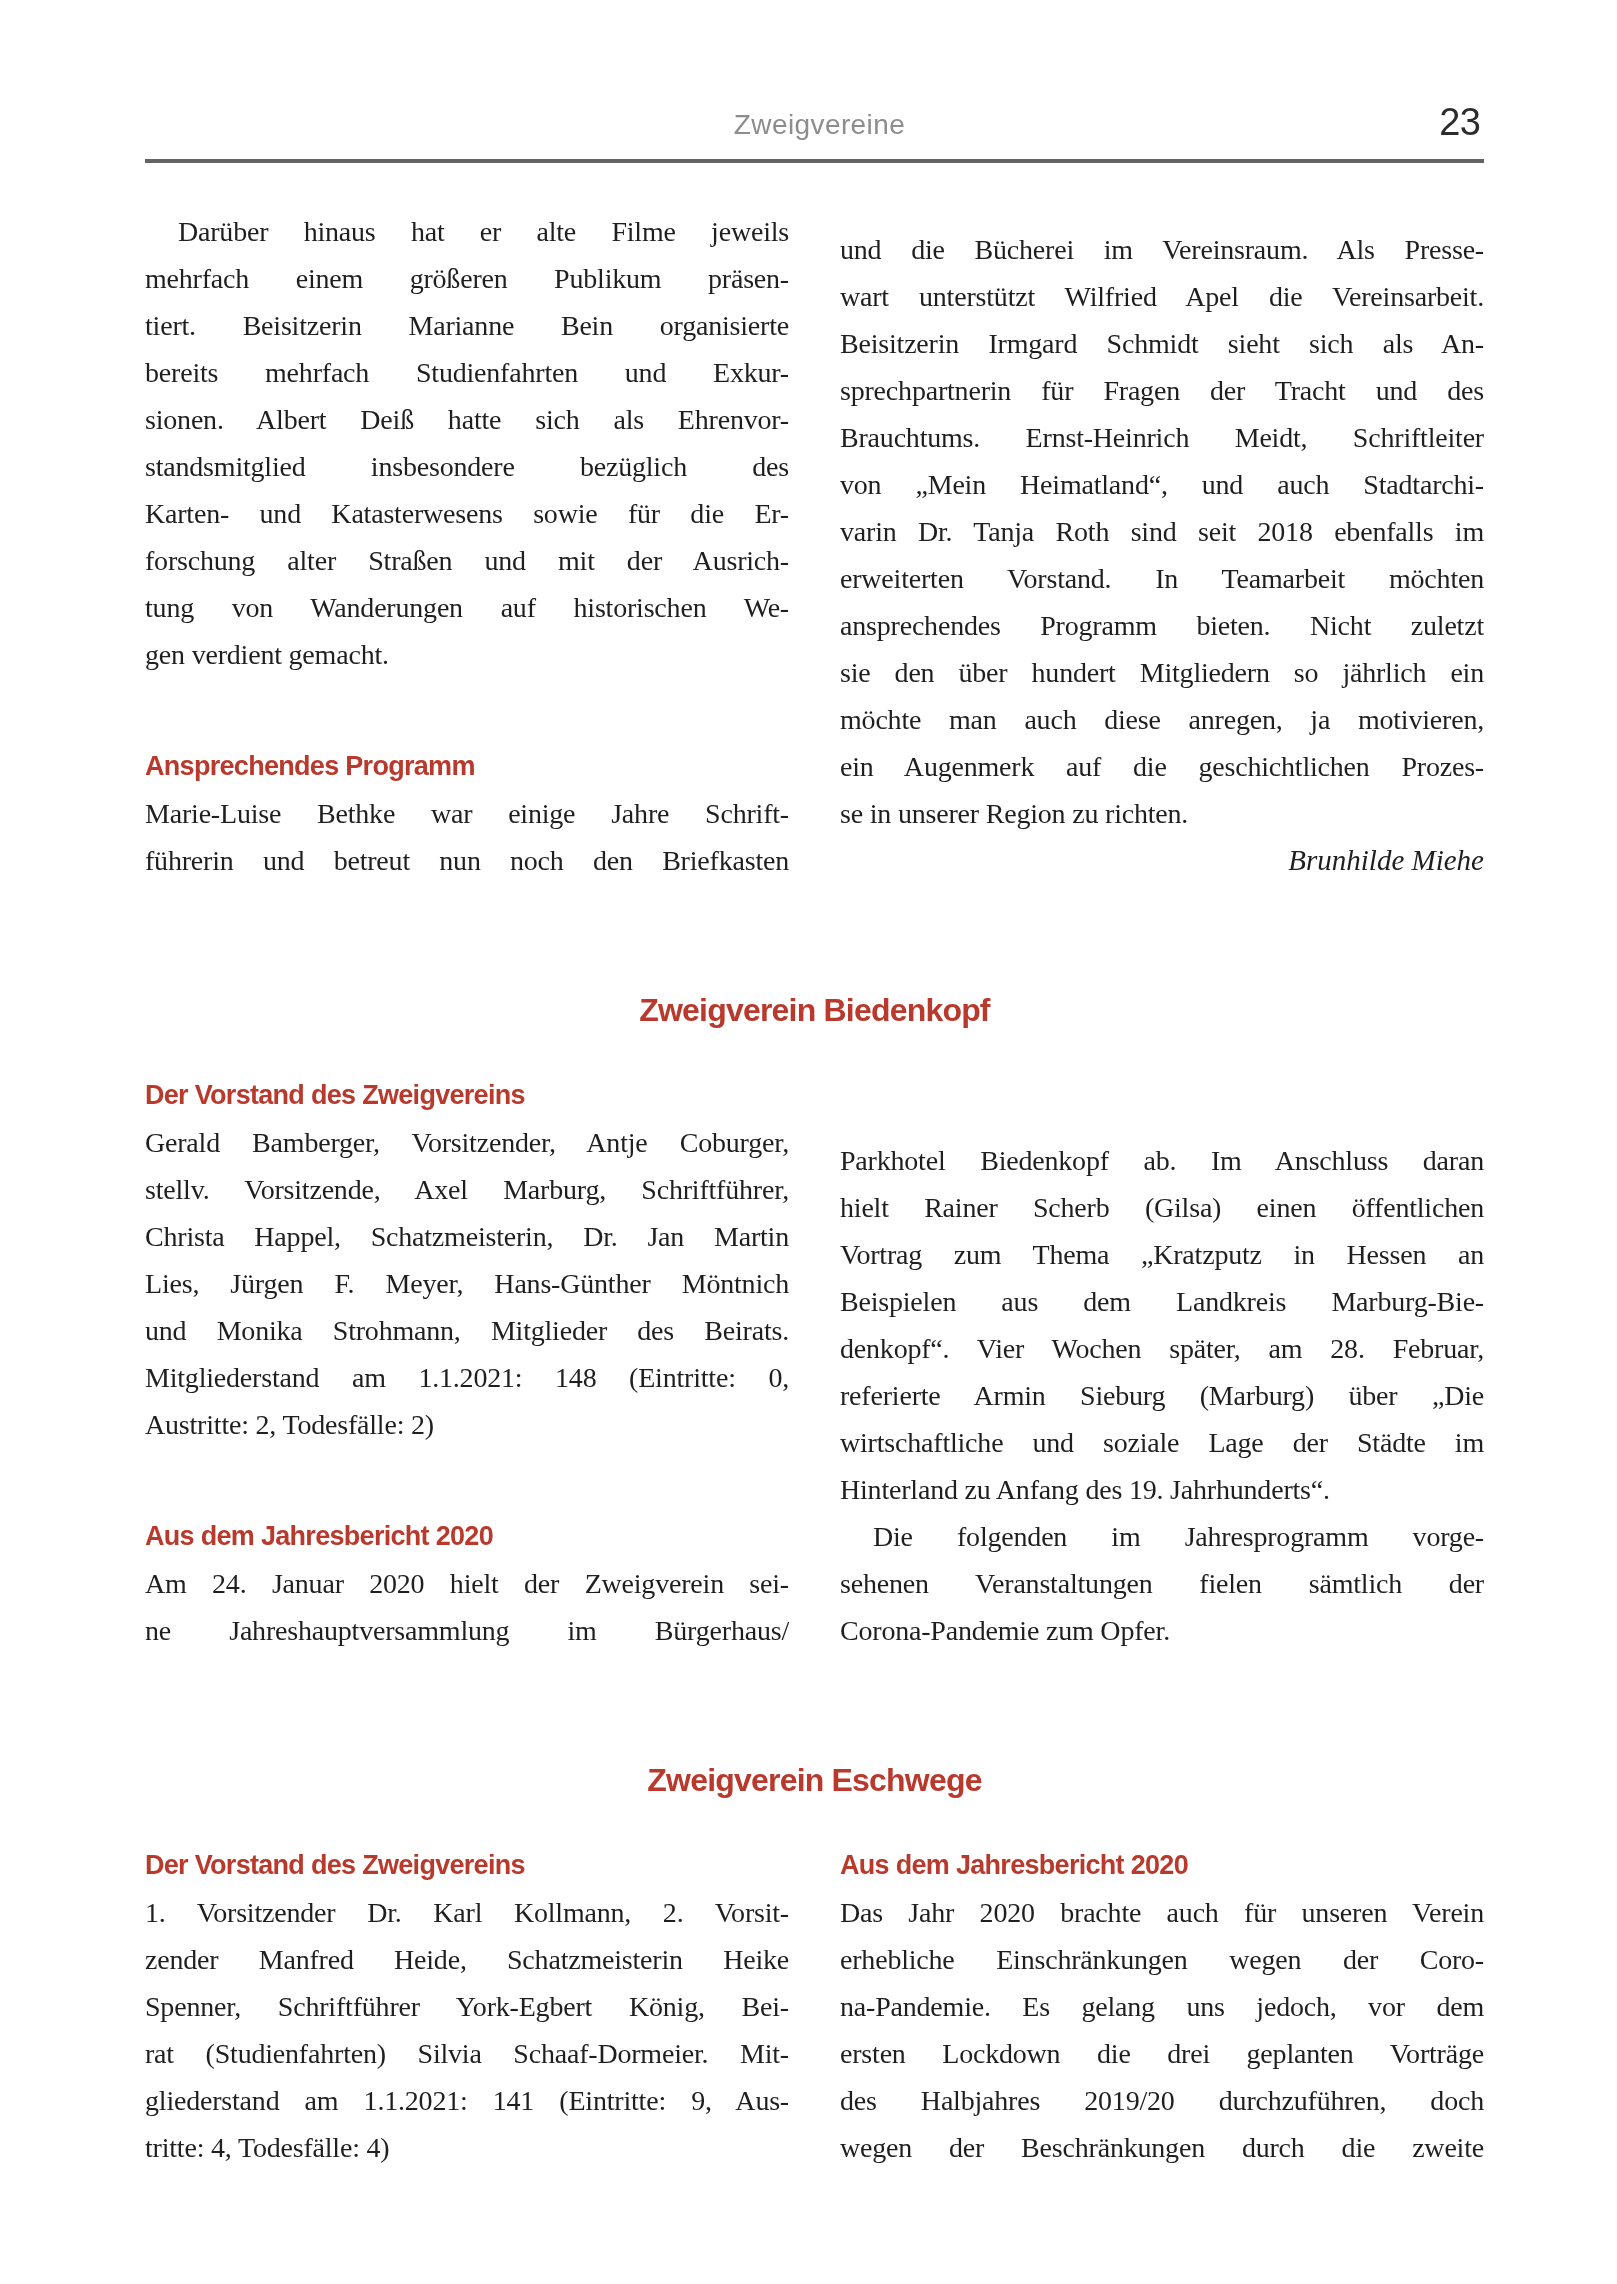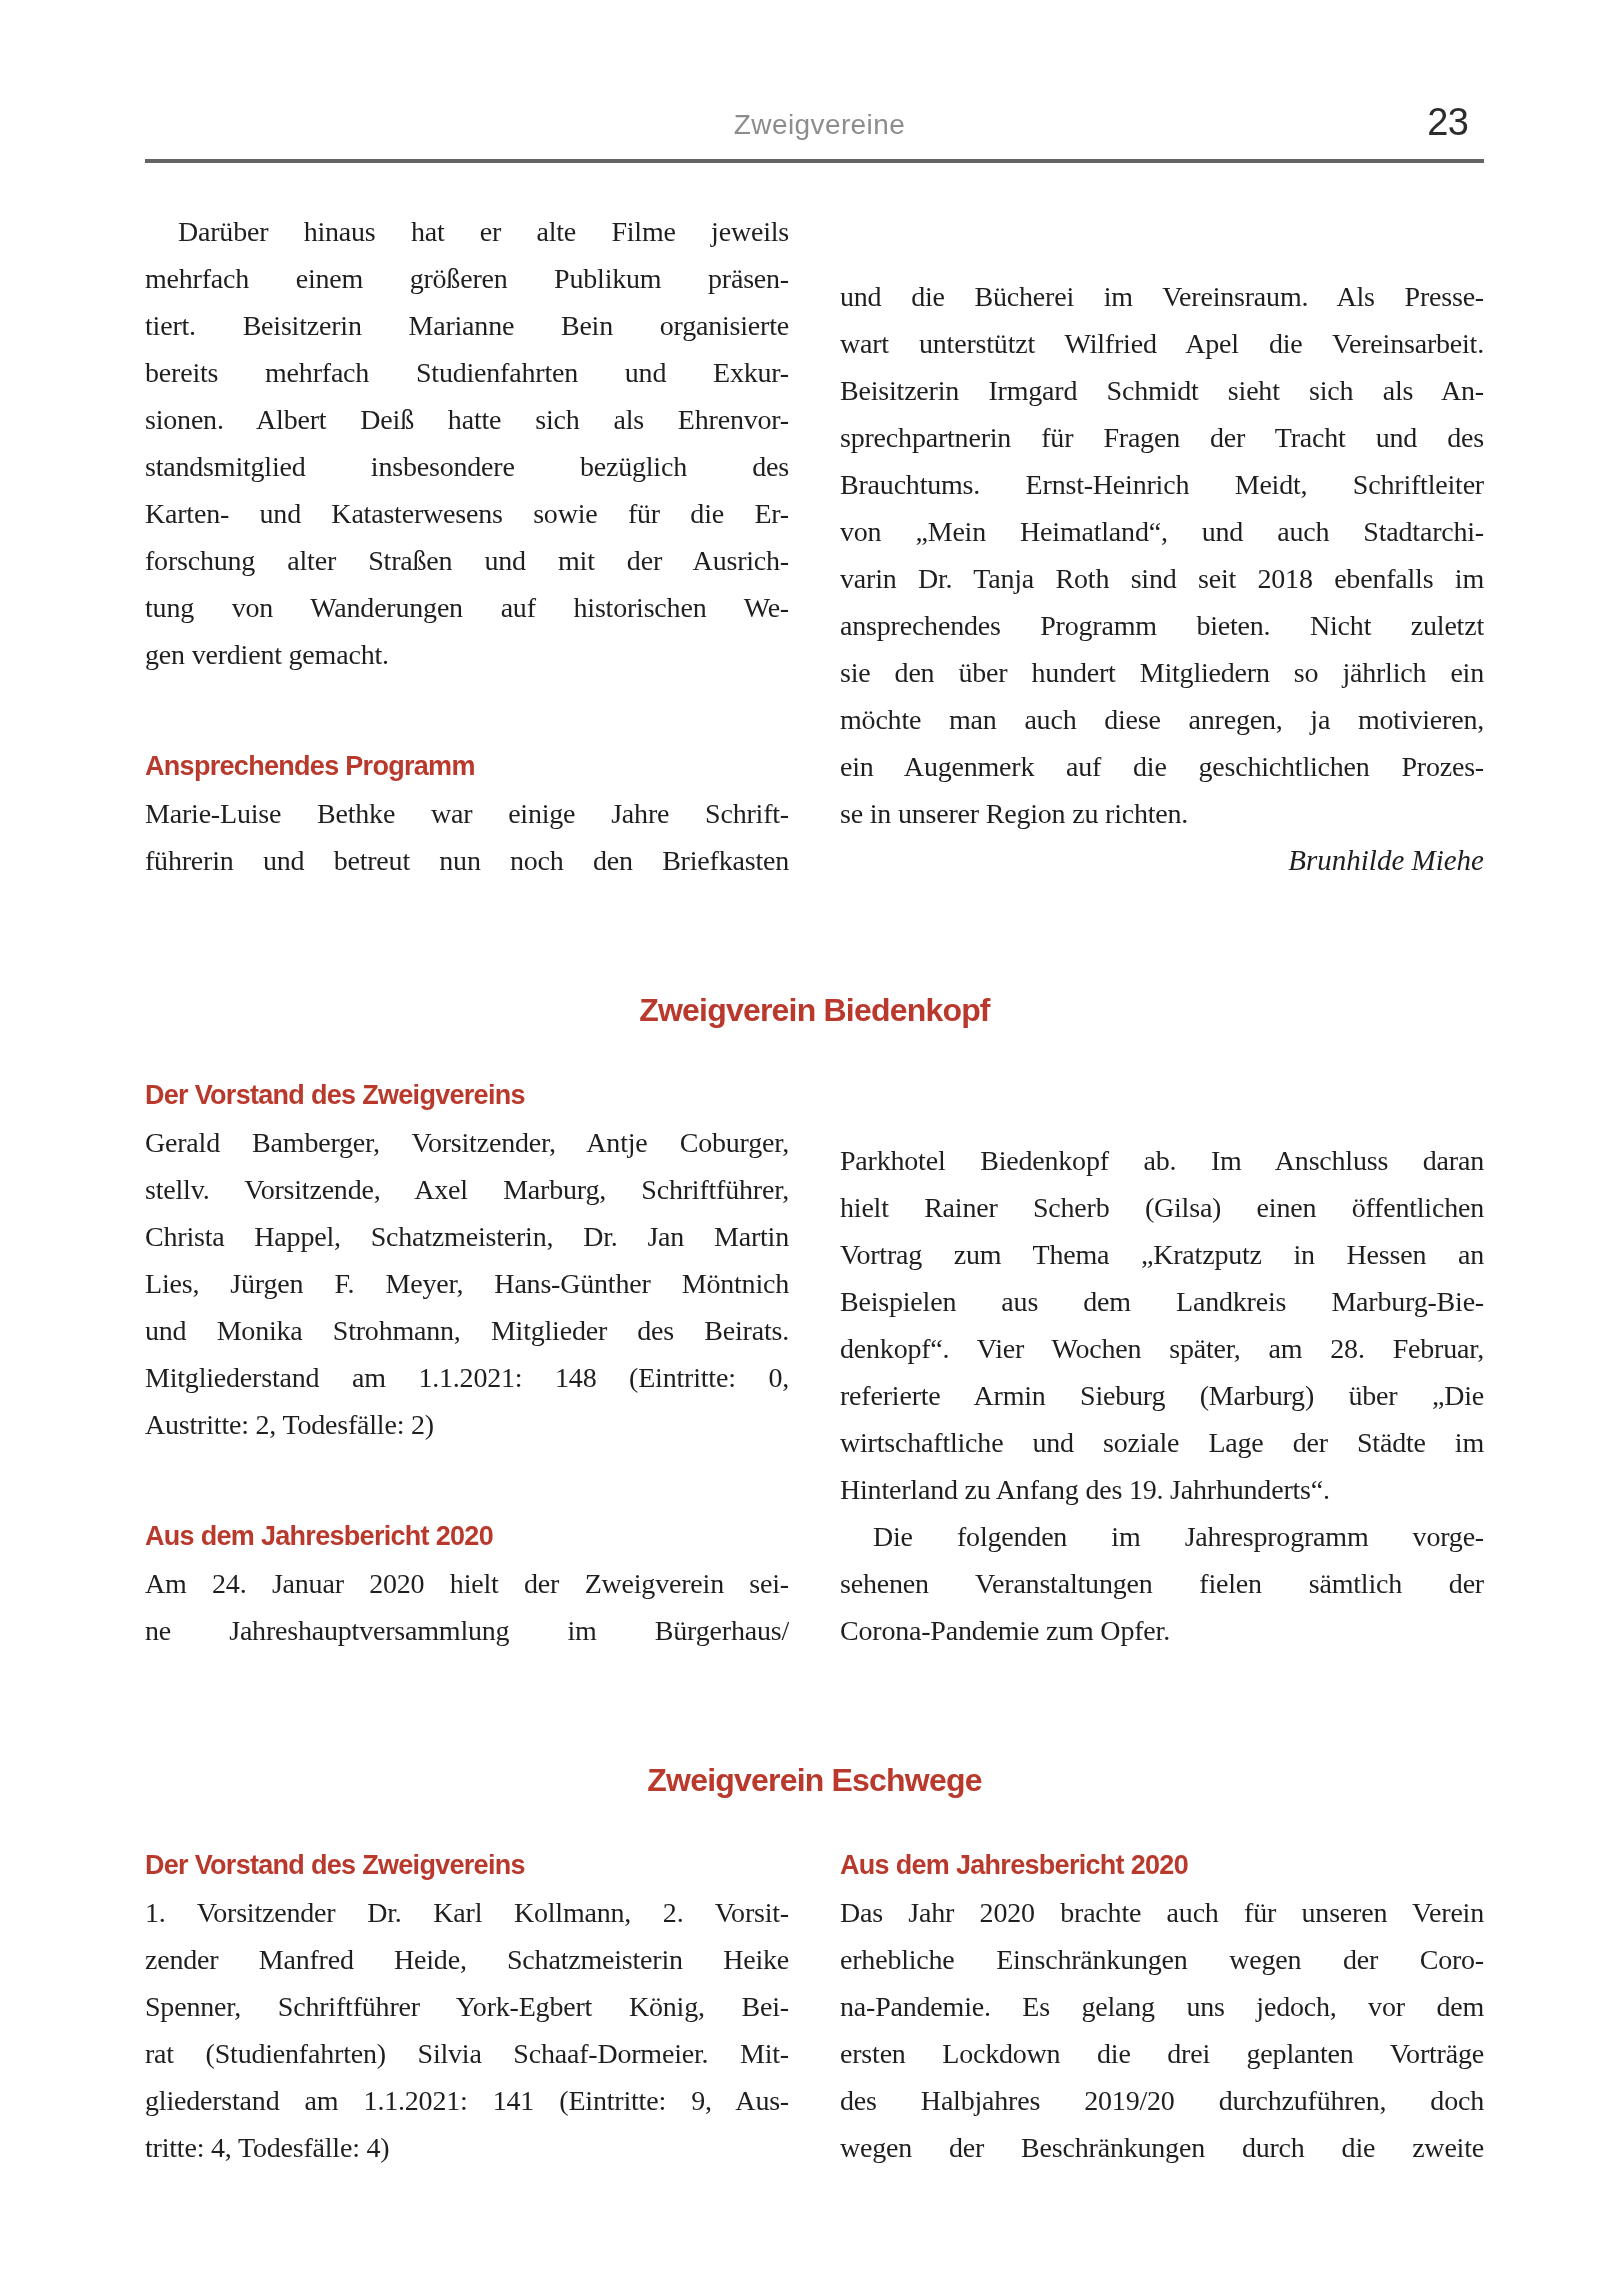--- a/index.html
+++ b/index.html
@@ -23,21 +23,21 @@
     left: 10px; right: 0;
     text-align: center;
     font-family: "Liberation Sans", sans-serif;
     font-size: 28px;
     line-height: 42px;
     letter-spacing: 0.4px;
     color: var(--headerGray, #8d8d8d);
   }
   .page-number {
     position: absolute;
-    right: 16px; top: -3.3px;
+    right: 4px; top: -3.3px;
     font-family: "Liberation Sans", sans-serif;
     font-size: 38px;
     line-height: 42px;
     letter-spacing: -0.8px;
     color: #2c2c2c;
   }
   .rule {
     margin: 13px 134px 0 145px;
     height: 4.1px;
     background: var(--ruleGray, #646464);
@@ -122,20 +122,21 @@
         </div>
       <div class="col">
           <div class="para">
             <div class="line">und die Bücherei im Vereinsraum. Als Presse-</div>
             <div class="line">wart unterstützt Wilfried Apel die Vereinsarbeit.</div>
             <div class="line">Beisitzerin Irmgard Schmidt sieht sich als An-</div>
             <div class="line">sprechpartnerin für Fragen der Tracht und des</div>
             <div class="line">Brauchtums. Ernst-Heinrich Meidt, Schriftleiter</div>
             <div class="line">von „Mein Heimatland“, und auch Stadtarchi-</div>
             <div class="line">varin Dr. Tanja Roth sind seit 2018 ebenfalls im</div>
+            <div class="line">erweiterten Vorstand. In Teamarbeit möchten</div>
             <div class="line">ansprechendes Programm bieten. Nicht zuletzt</div>
             <div class="line">sie den über hundert Mitgliedern so jährlich ein</div>
             <div class="line">möchte man auch diese anregen, ja motivieren,</div>
             <div class="line">ein Augenmerk auf die geschichtlichen Prozes-</div>
             <div class="line end">se in unserer Region zu richten.</div>
           </div>
           <div class="signature">Brunhilde Miehe</div>
         </div>
     </section>
 

